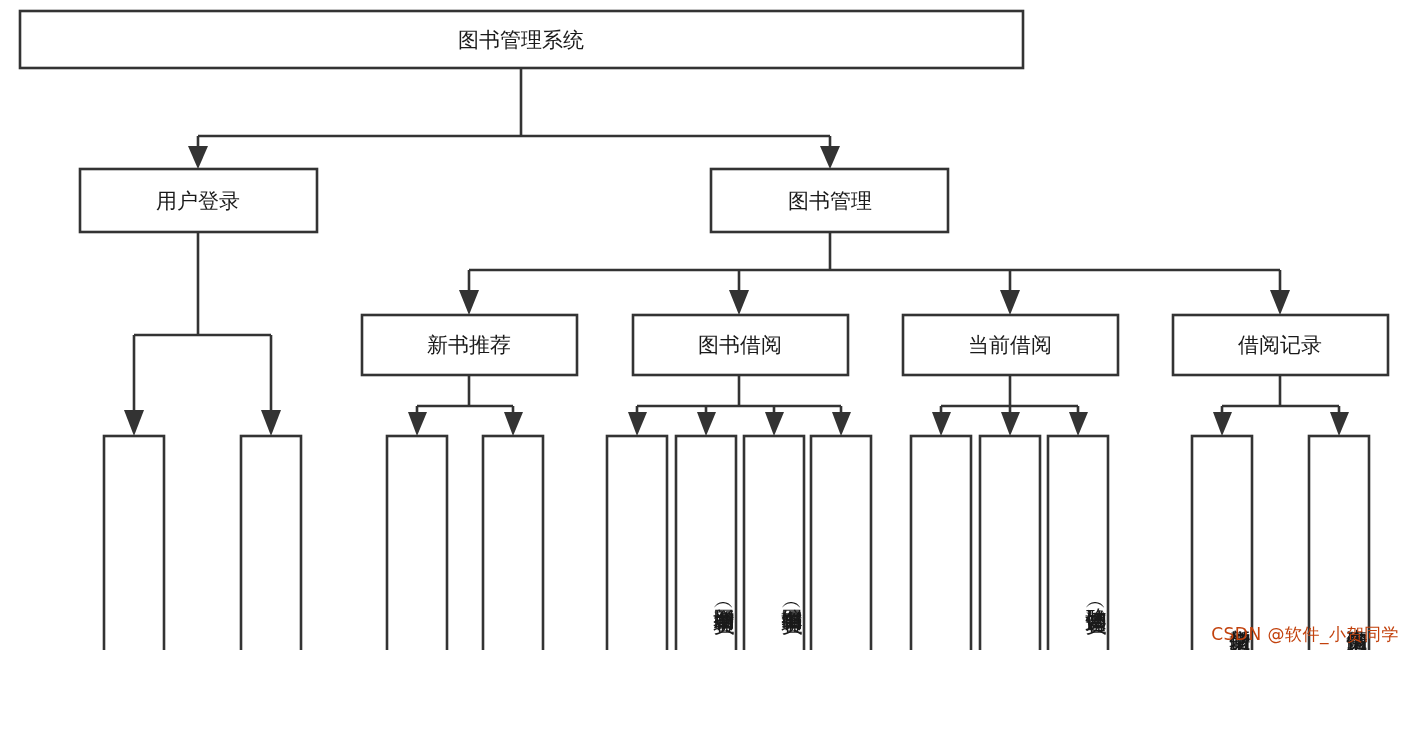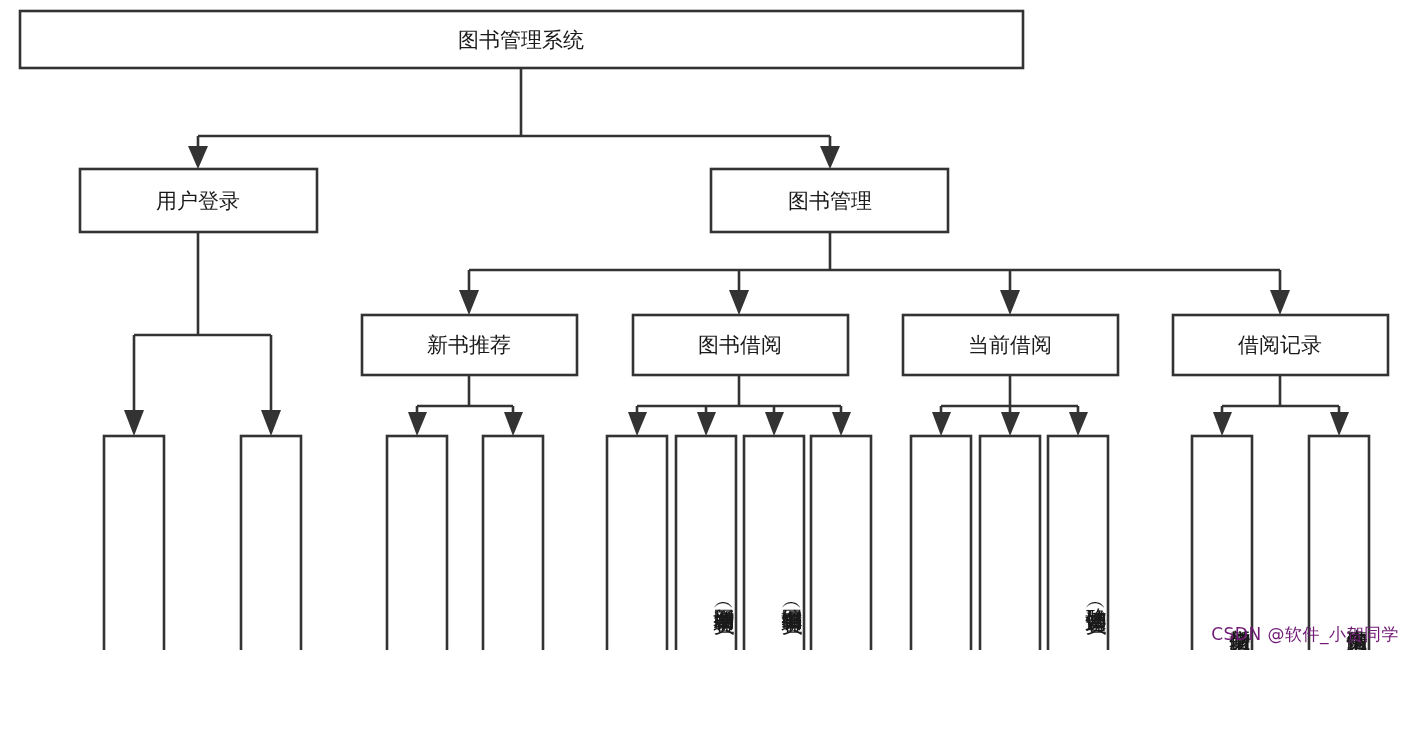--- a/index.html
+++ b/index.html
@@ -62,21 +62,21 @@
   .arrow-head {
     fill: #333333;
     stroke: none;
   }
   .watermark {
     position: absolute;
     right: 6px;
     bottom: 4px;
     font-family: "DejaVu Sans", "Liberation Sans", sans-serif;
     font-size: 17px;
-    color: #701a75;
+    color: #c2410c;
     letter-spacing: 0.5px;
     white-space: nowrap;
     pointer-events: none;
   }
 </style>
 </head>
 <body>
 
 <div id="diagram-root">
 

